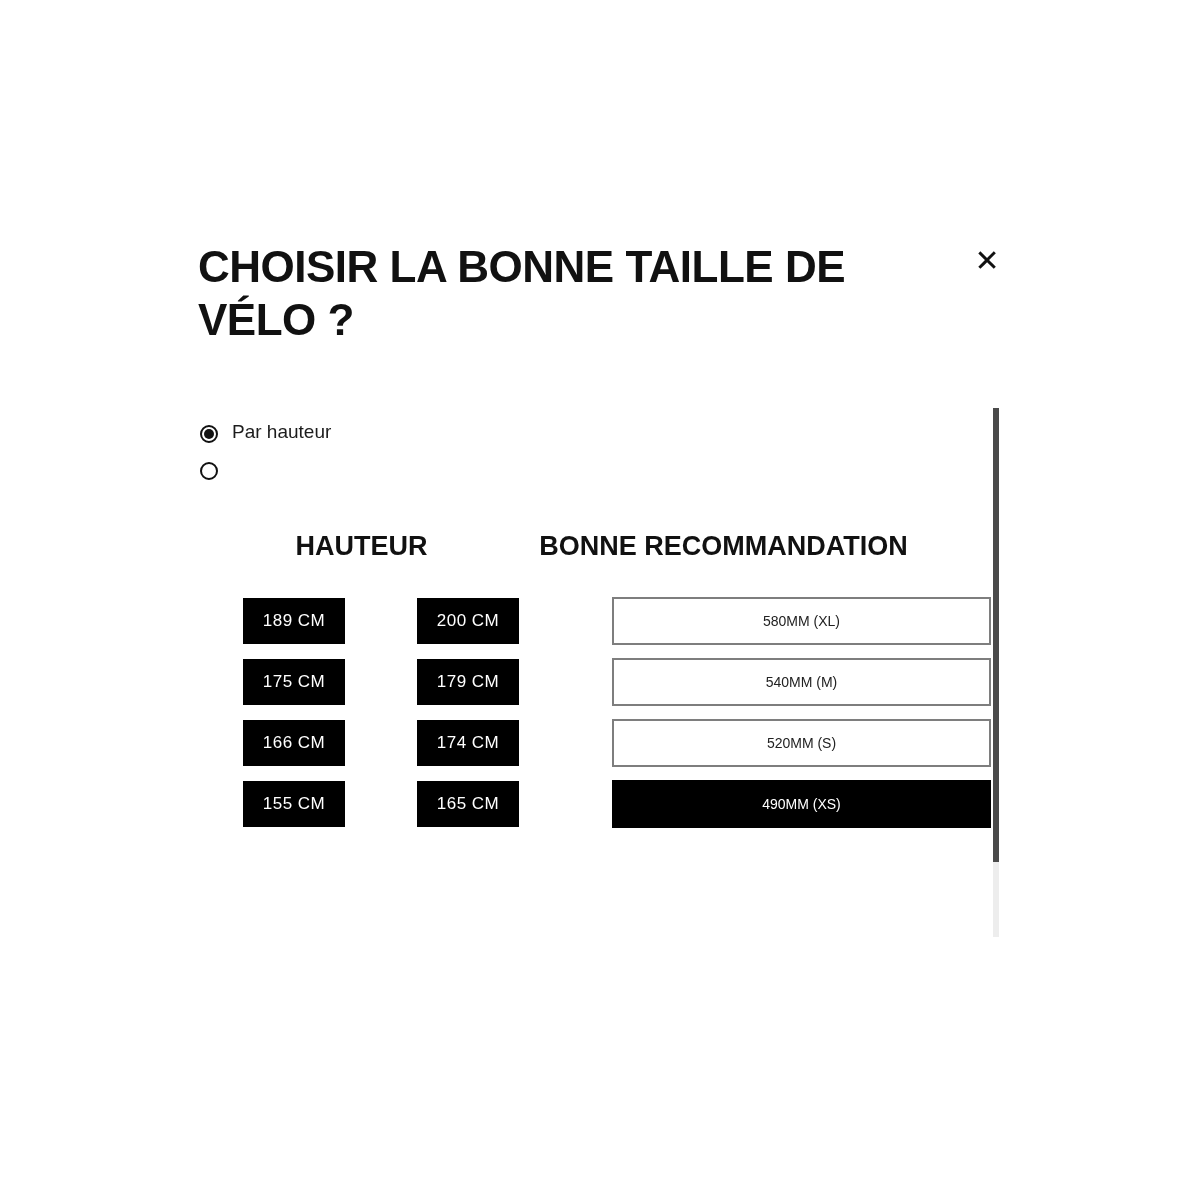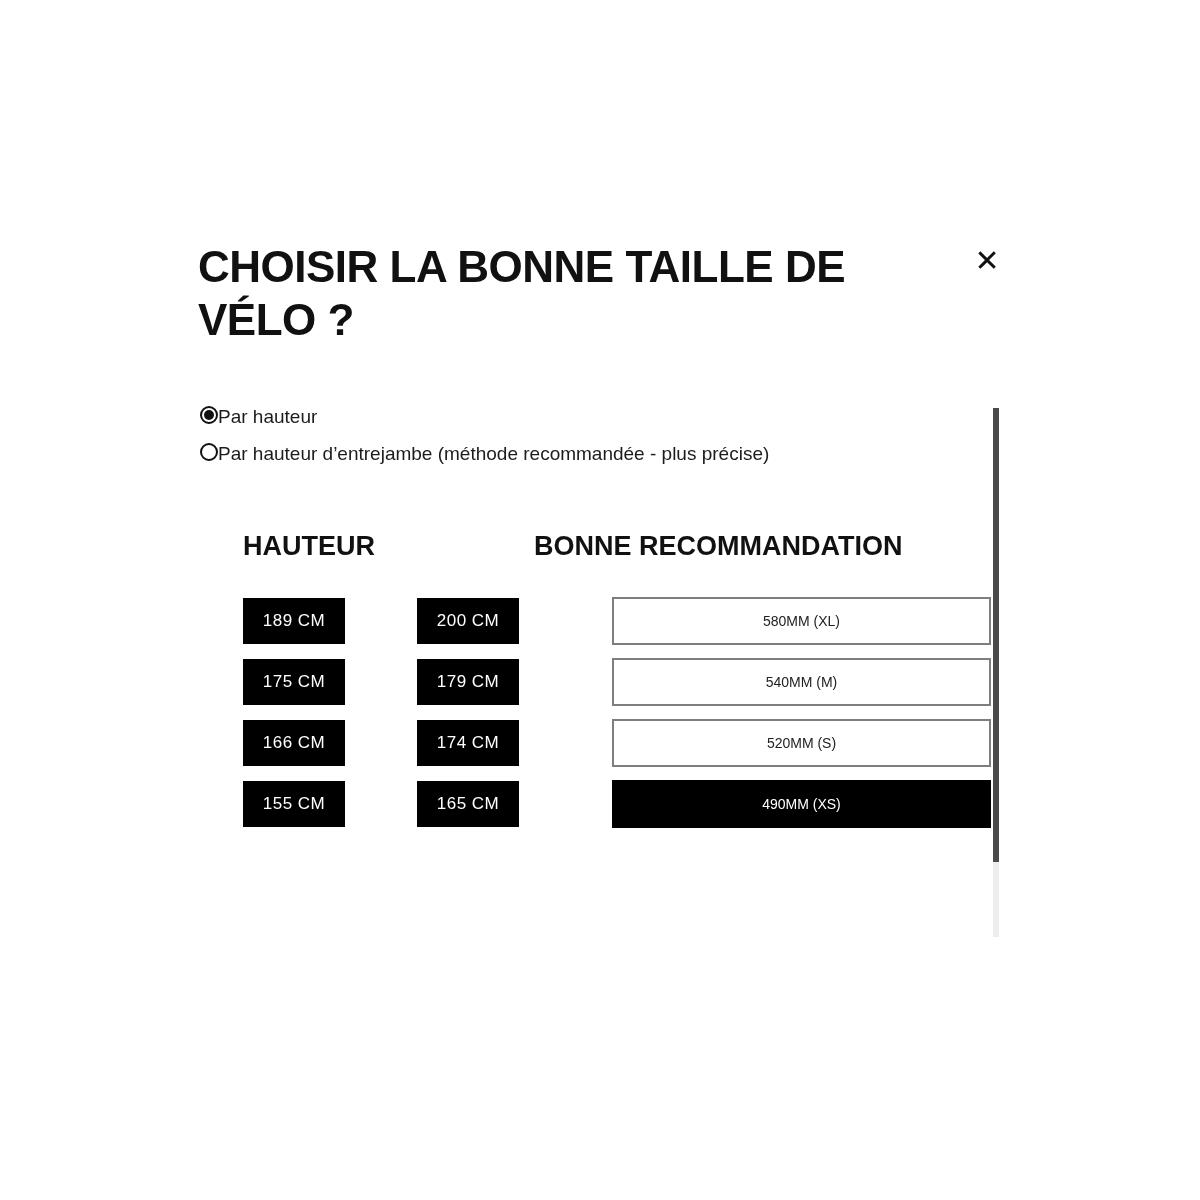--- a/index.html
+++ b/index.html
@@ -40,23 +40,23 @@
     cursor: pointer;
     font-family: "DejaVu Sans", sans-serif;
   }
   .options {
     position: absolute;
     left: 200px;
     top: 406px;
   }
   .option {
     display: flex;
-    align-items: flex-start;
+    align-items: flex-end;
     height: 37px;
-    gap: 0;
+    gap: 14px;
     cursor: pointer;
   }
   .radio {
     width: 18px;
     height: 18px;
     box-sizing: border-box;
     border: 2px solid #111111;
     border-radius: 50%;
     position: relative;
     flex: none;
@@ -73,21 +73,21 @@
     color: #1c1c1c;
     white-space: nowrap;
   }
   .col-header {
     position: absolute;
     top: 531px;
     margin: 0;
     font-size: 27px;
     font-weight: 700;
     color: #111111;
-    text-align: left;
+    text-align: center;
     white-space: nowrap;
   }
   .col-header.height { left: 243px; width: 237px; }
   .col-header.reco   { left: 534px; width: 379px; }
   .size-table {
     position: absolute;
     left: 243px;
     top: 590px;
   }
   .size-row {
@@ -156,21 +156,20 @@
     <span>✕</span>
   </button>
 
   <div class="options">
     <div class="option checked">
       <span class="radio"></span>
       <span class="option-label">Par hauteur</span>
     </div>
     <div class="option">
       <span class="radio"></span>
-      <span class="option-label">Par hauteur d’entrejambe (méthode recommandée - plus précise)</span>
     </div>
   </div>
 
   <div class="col-header height">HAUTEUR</div>
   <div class="col-header reco">BONNE RECOMMANDATION</div>
 
   <div class="size-table">
 
     <div class="size-row">
       <div class="height-cell min">189 CM</div>

